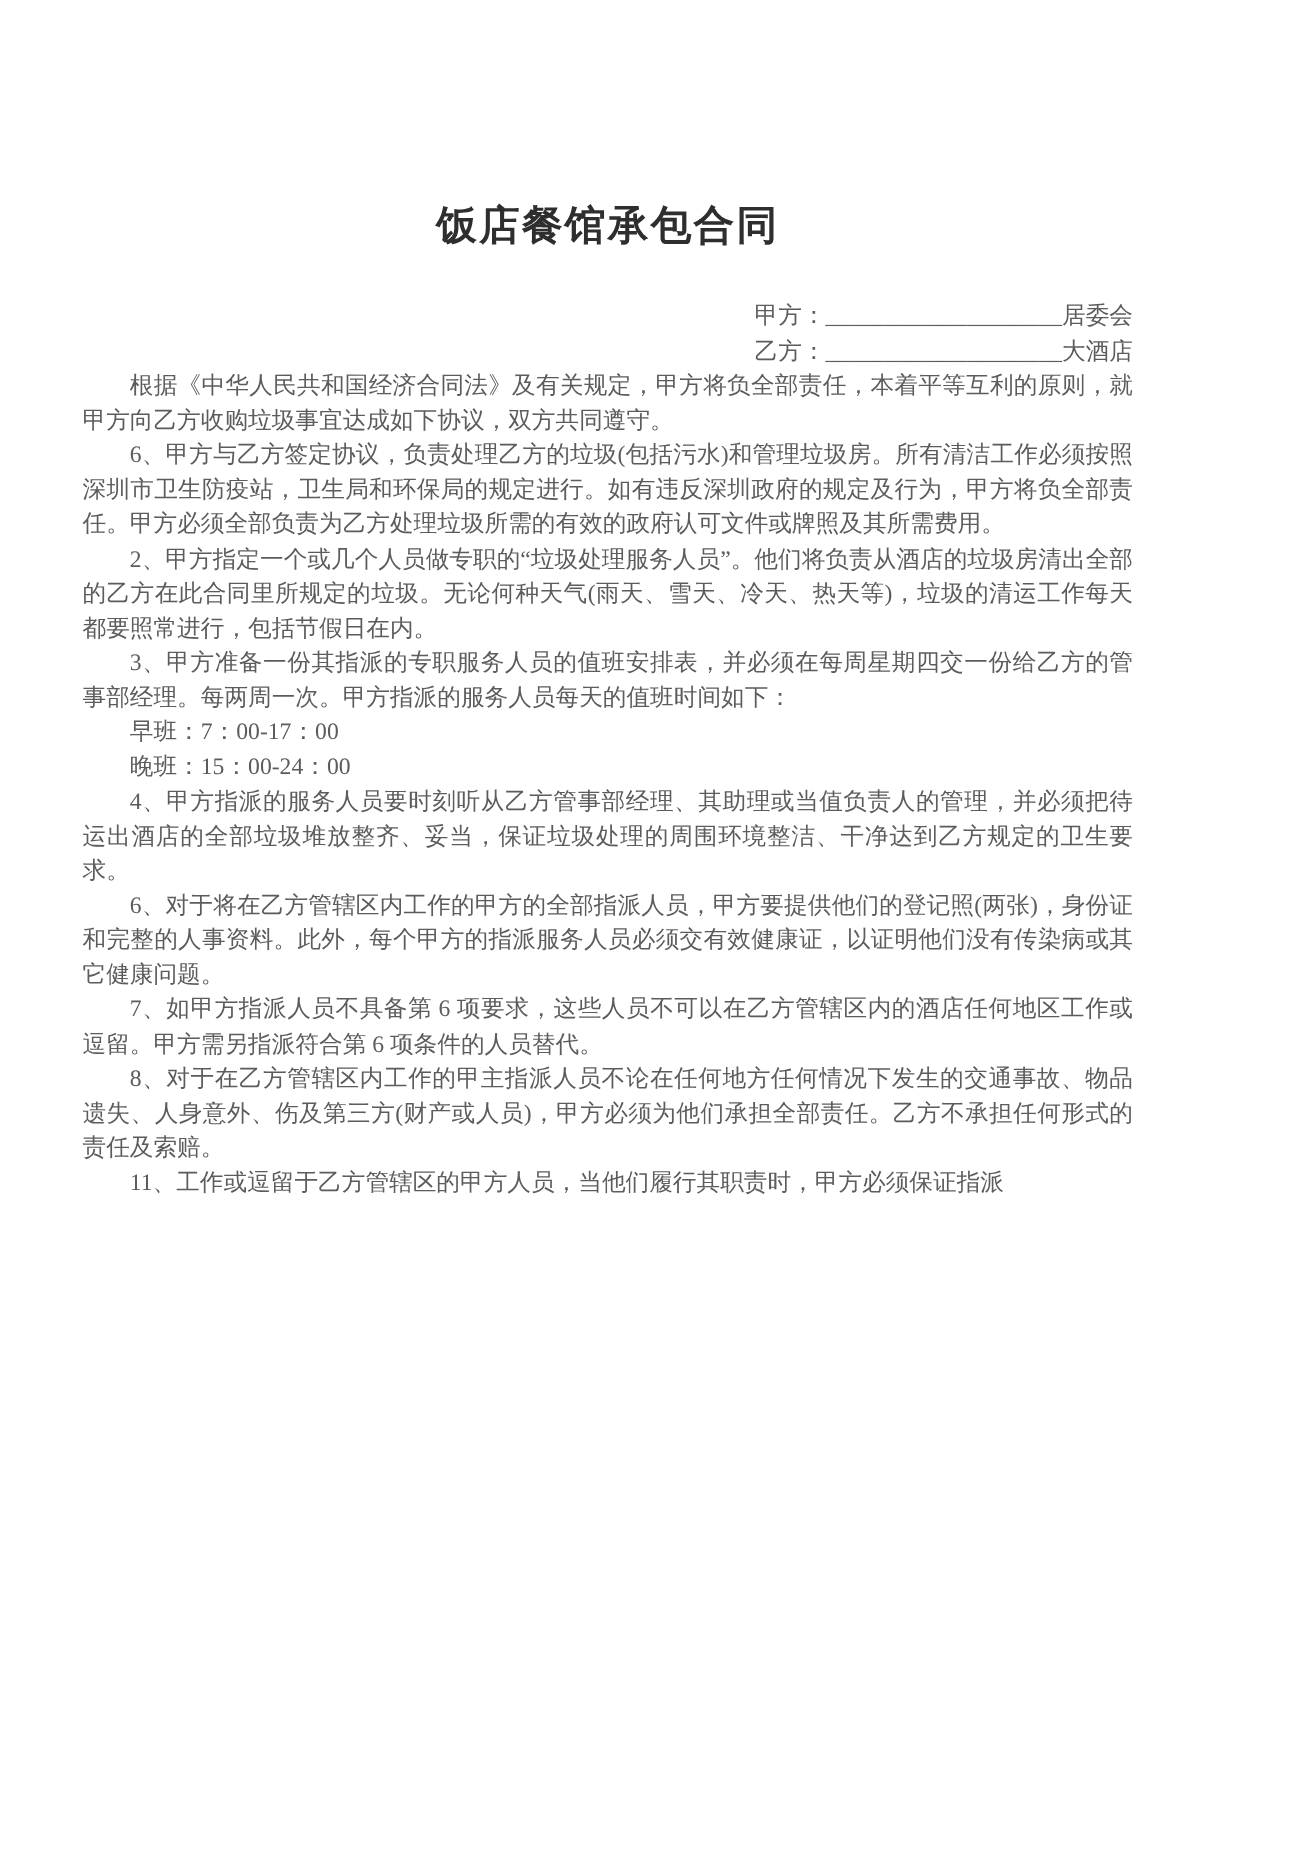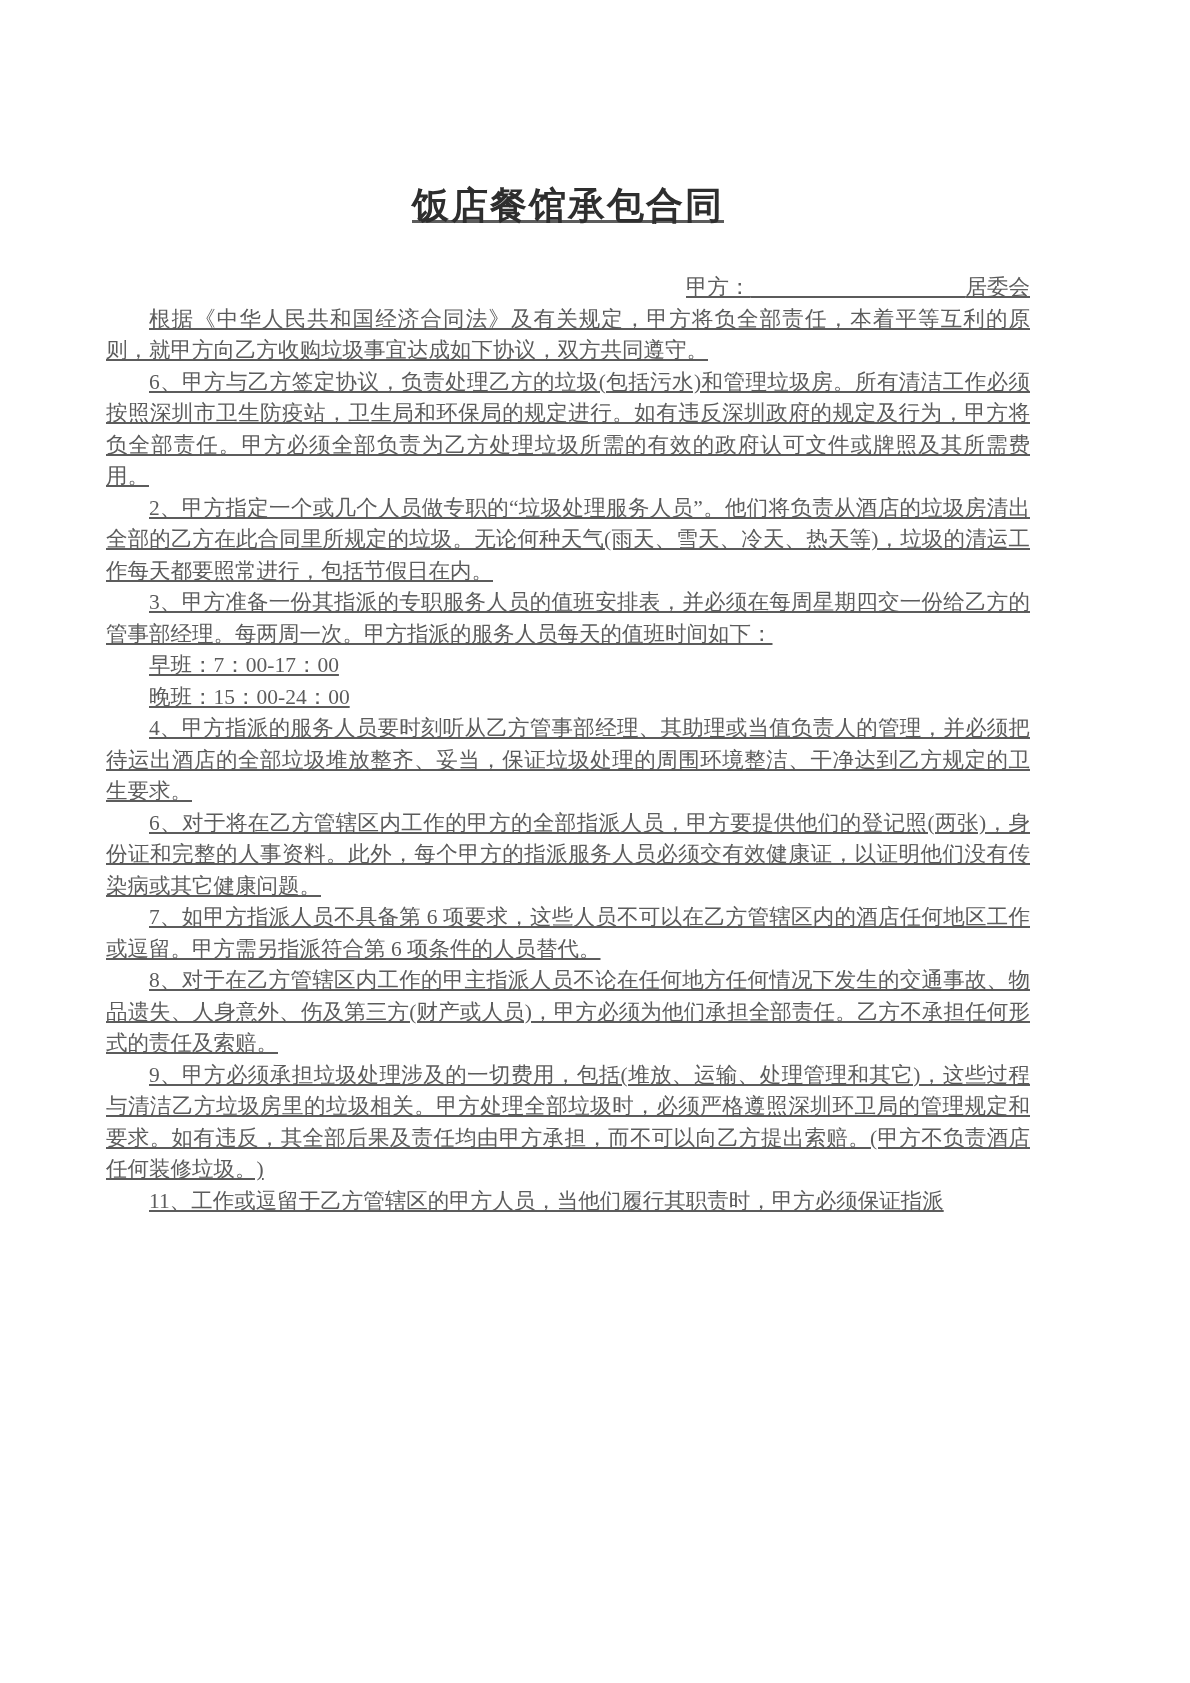--- a/index.html
+++ b/index.html
@@ -9,27 +9,26 @@
   }
   body {
     width: 1190px;
     height: 1683px;
     overflow: hidden;
   }
   .page {
     box-sizing: border-box;
     width: 1190px;
     height: 1513px;
-    padding: 184px 160px 0 106px;
+    padding: 184px 160px 0 75px;
     font-family: "Liberation Serif", "DejaVu Serif", serif;
     color: #5c5c5c;
     font-size: 21.5px;
     line-height: 31.5px;
     text-align: justify;
-    text-decoration: underline;
   }
   .doc-title {
     font-size: 37px;
     line-height: 44px;
     font-weight: bold;
     color: #2e2e2e;
     text-align: center;
     letter-spacing: 2px;
     margin: 0 0 44px 0;
     text-indent: 0;
@@ -50,27 +49,27 @@
 </style>
 </head>
 <body>
 
 <div class="page">
 
   <h1 class="doc-title">饭店餐馆承包合同</h1>
 
   <div class="party-line"><span>甲方：</span><span class="blank-field">____________________</span><span>居委会</span></div>
 
+  <div class="party-line"><span>乙方：</span><span class="blank-field">____________________</span><span>大酒店</span></div>
 
   <p class="para">根据《中华人民共和国经济合同法》及有关规定，甲方将负全部责任，本着平等互利的原则，就甲方向乙方收购垃圾事宜达成如下协议，双方共同遵守。</p>
   <p class="para">6、甲方与乙方签定协议，负责处理乙方的垃圾(包括污水)和管理垃圾房。所有清洁工作必须按照深圳市卫生防疫站，卫生局和环保局的规定进行。如有违反深圳政府的规定及行为，甲方将负全部责任。甲方必须全部负责为乙方处理垃圾所需的有效的政府认可文件或牌照及其所需费用。</p>
   <p class="para">2、甲方指定一个或几个人员做专职的“垃圾处理服务人员”。他们将负责从酒店的垃圾房清出全部的乙方在此合同里所规定的垃圾。无论何种天气(雨天、雪天、冷天、热天等)，垃圾的清运工作每天都要照常进行，包括节假日在内。</p>
   <p class="para">3、甲方准备一份其指派的专职服务人员的值班安排表，并必须在每周星期四交一份给乙方的管事部经理。每两周一次。甲方指派的服务人员每天的值班时间如下：</p>
   <p class="para">早班：7：00-17：00</p>
   <p class="para">晚班：15：00-24：00</p>
   <p class="para">4、甲方指派的服务人员要时刻听从乙方管事部经理、其助理或当值负责人的管理，并必须把待运出酒店的全部垃圾堆放整齐、妥当，保证垃圾处理的周围环境整洁、干净达到乙方规定的卫生要求。</p>
   <p class="para">6、对于将在乙方管辖区内工作的甲方的全部指派人员，甲方要提供他们的登记照(两张)，身份证和完整的人事资料。此外，每个甲方的指派服务人员必须交有效健康证，以证明他们没有传染病或其它健康问题。</p>
   <p class="para">7、如甲方指派人员不具备第 6 项要求，这些人员不可以在乙方管辖区内的酒店任何地区工作或逗留。甲方需另指派符合第 6 项条件的人员替代。</p>
   <p class="para">8、对于在乙方管辖区内工作的甲主指派人员不论在任何地方任何情况下发生的交通事故、物品遗失、人身意外、伤及第三方(财产或人员)，甲方必须为他们承担全部责任。乙方不承担任何形式的责任及索赔。</p>
-  <p class="para">9、甲方必须承担垃圾处理涉及的一切费用，包括(堆放、运输、处理管理和其它)，这些过程与清洁乙方垃圾房里的垃圾相关。甲方处理全部垃圾时，必须严格遵照深圳环卫局的管理规定和要求。如有违反，其全部后果及责任均由甲方承担，而不可以向乙方提出索赔。(甲方不负责酒店任何装修垃圾。)</p>
   <p class="para">11、工作或逗留于乙方管辖区的甲方人员，当他们履行其职责时，甲方必须保证指派</p>
 
 </div>
 
 </body></html>

